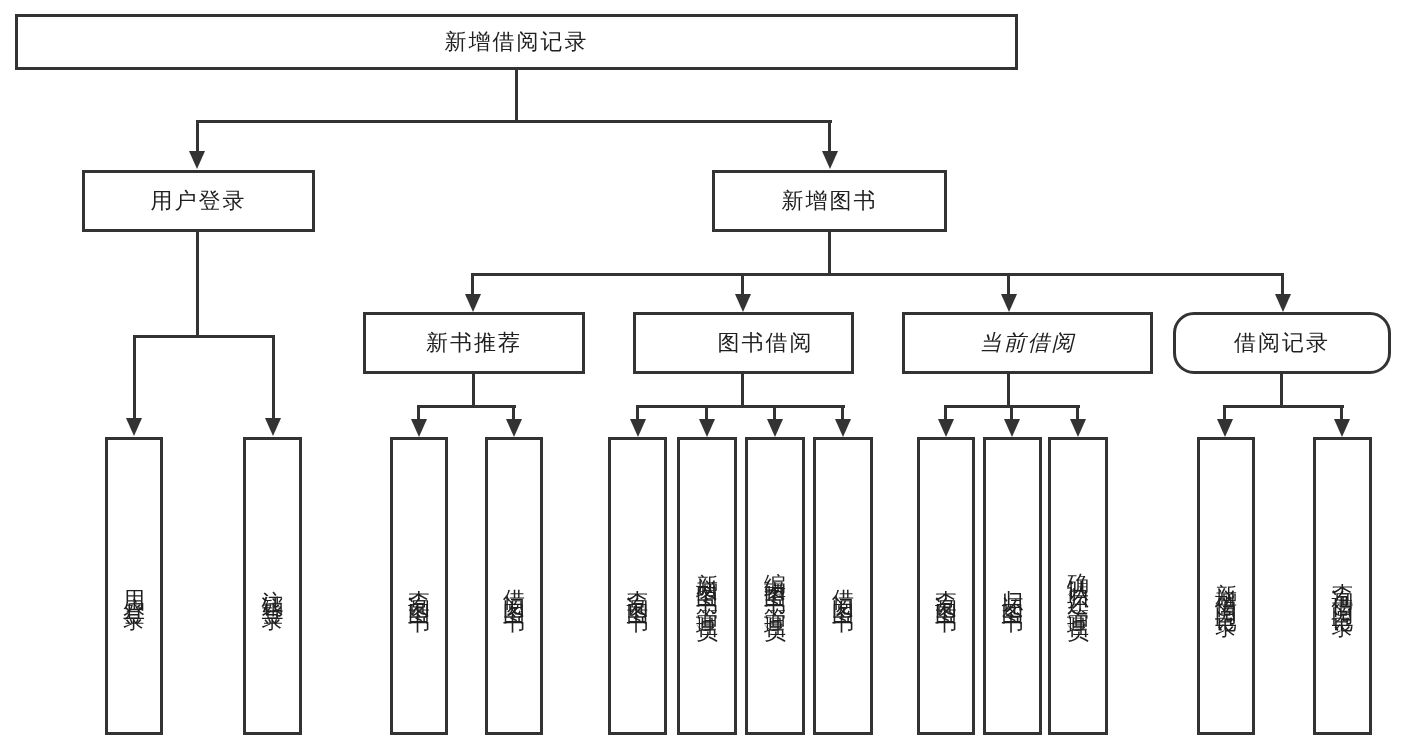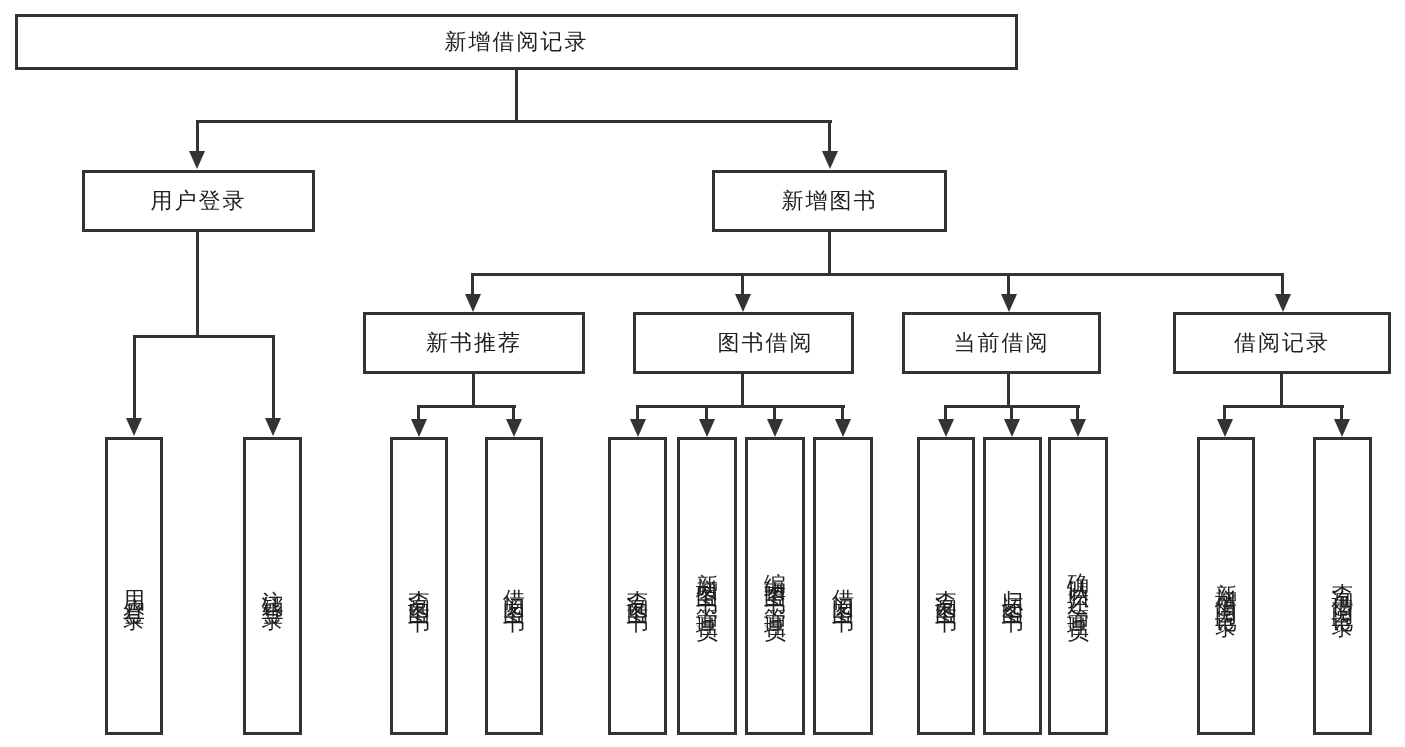--- a/index.html
+++ b/index.html
@@ -67,24 +67,24 @@
   <div class="arrow" style="left:1001px;top:294px;"></div>
   <div class="vline" style="left:1281px;top:273px;width:3px;height:23px;"></div>
   <div class="arrow" style="left:1275px;top:294px;"></div>
 
   <div class="box" style="left:363px;top:312px;width:222px;height:62px;">
     <span>新书推荐</span>
   </div>
   <div class="box" style="left:633px;top:312px;width:221px;height:62px;padding-left:44px;">
     <span>图书借阅</span>
   </div>
-  <div class="box" style="left:902px;top:312px;width:199px;height:62px;">
+  <div class="box" style="left:902px;top:312px;width:251px;height:62px;font-style:italic;">
     <span>当前借阅</span>
   </div>
-  <div class="box" style="left:1173px;top:312px;width:218px;height:62px;">
+  <div class="box" style="left:1173px;top:312px;width:218px;height:62px;border-radius:21px;">
     <span>借阅记录</span>
   </div>
 
   <div class="vline" style="left:472px;top:374px;width:3px;height:31px;"></div>
   <div class="hline" style="left:417px;top:405px;width:99px;height:3px;"></div>
   <div class="vline" style="left:417px;top:405px;width:3px;height:16px;"></div>
   <div class="arrow" style="left:411px;top:419px;"></div>
   <div class="vline" style="left:512px;top:405px;width:3px;height:16px;"></div>
   <div class="arrow" style="left:506px;top:419px;"></div>
 

